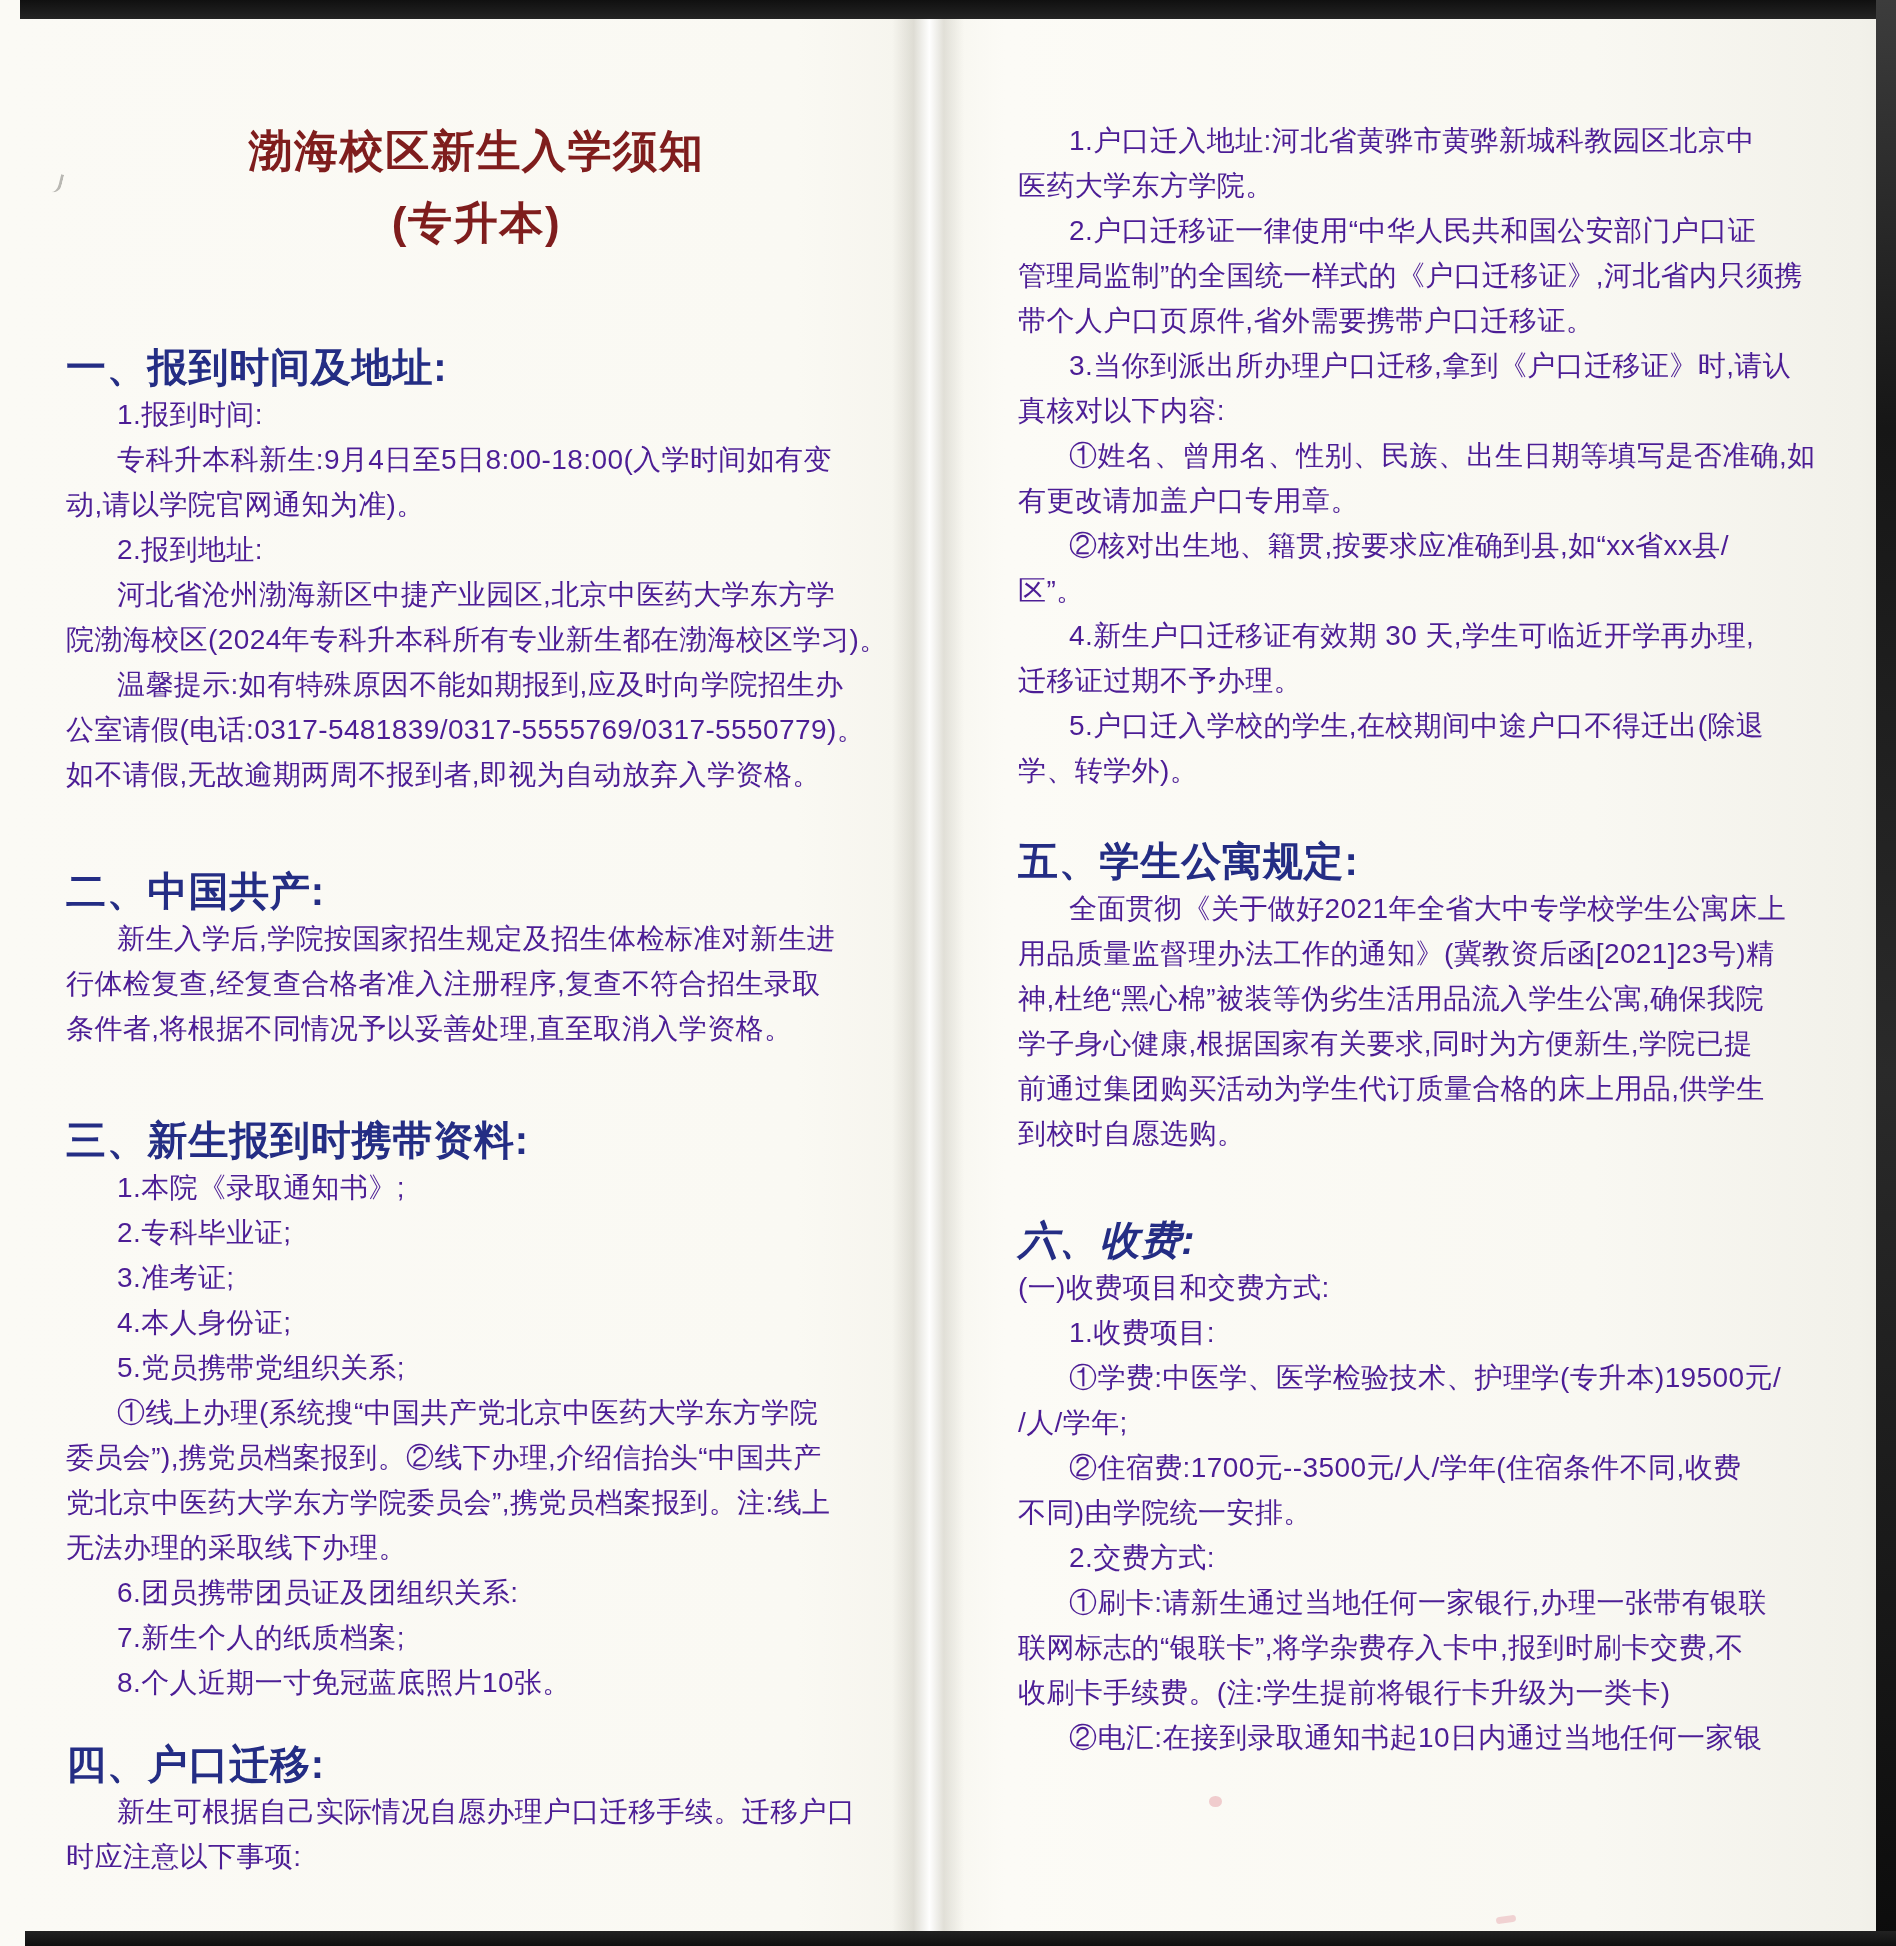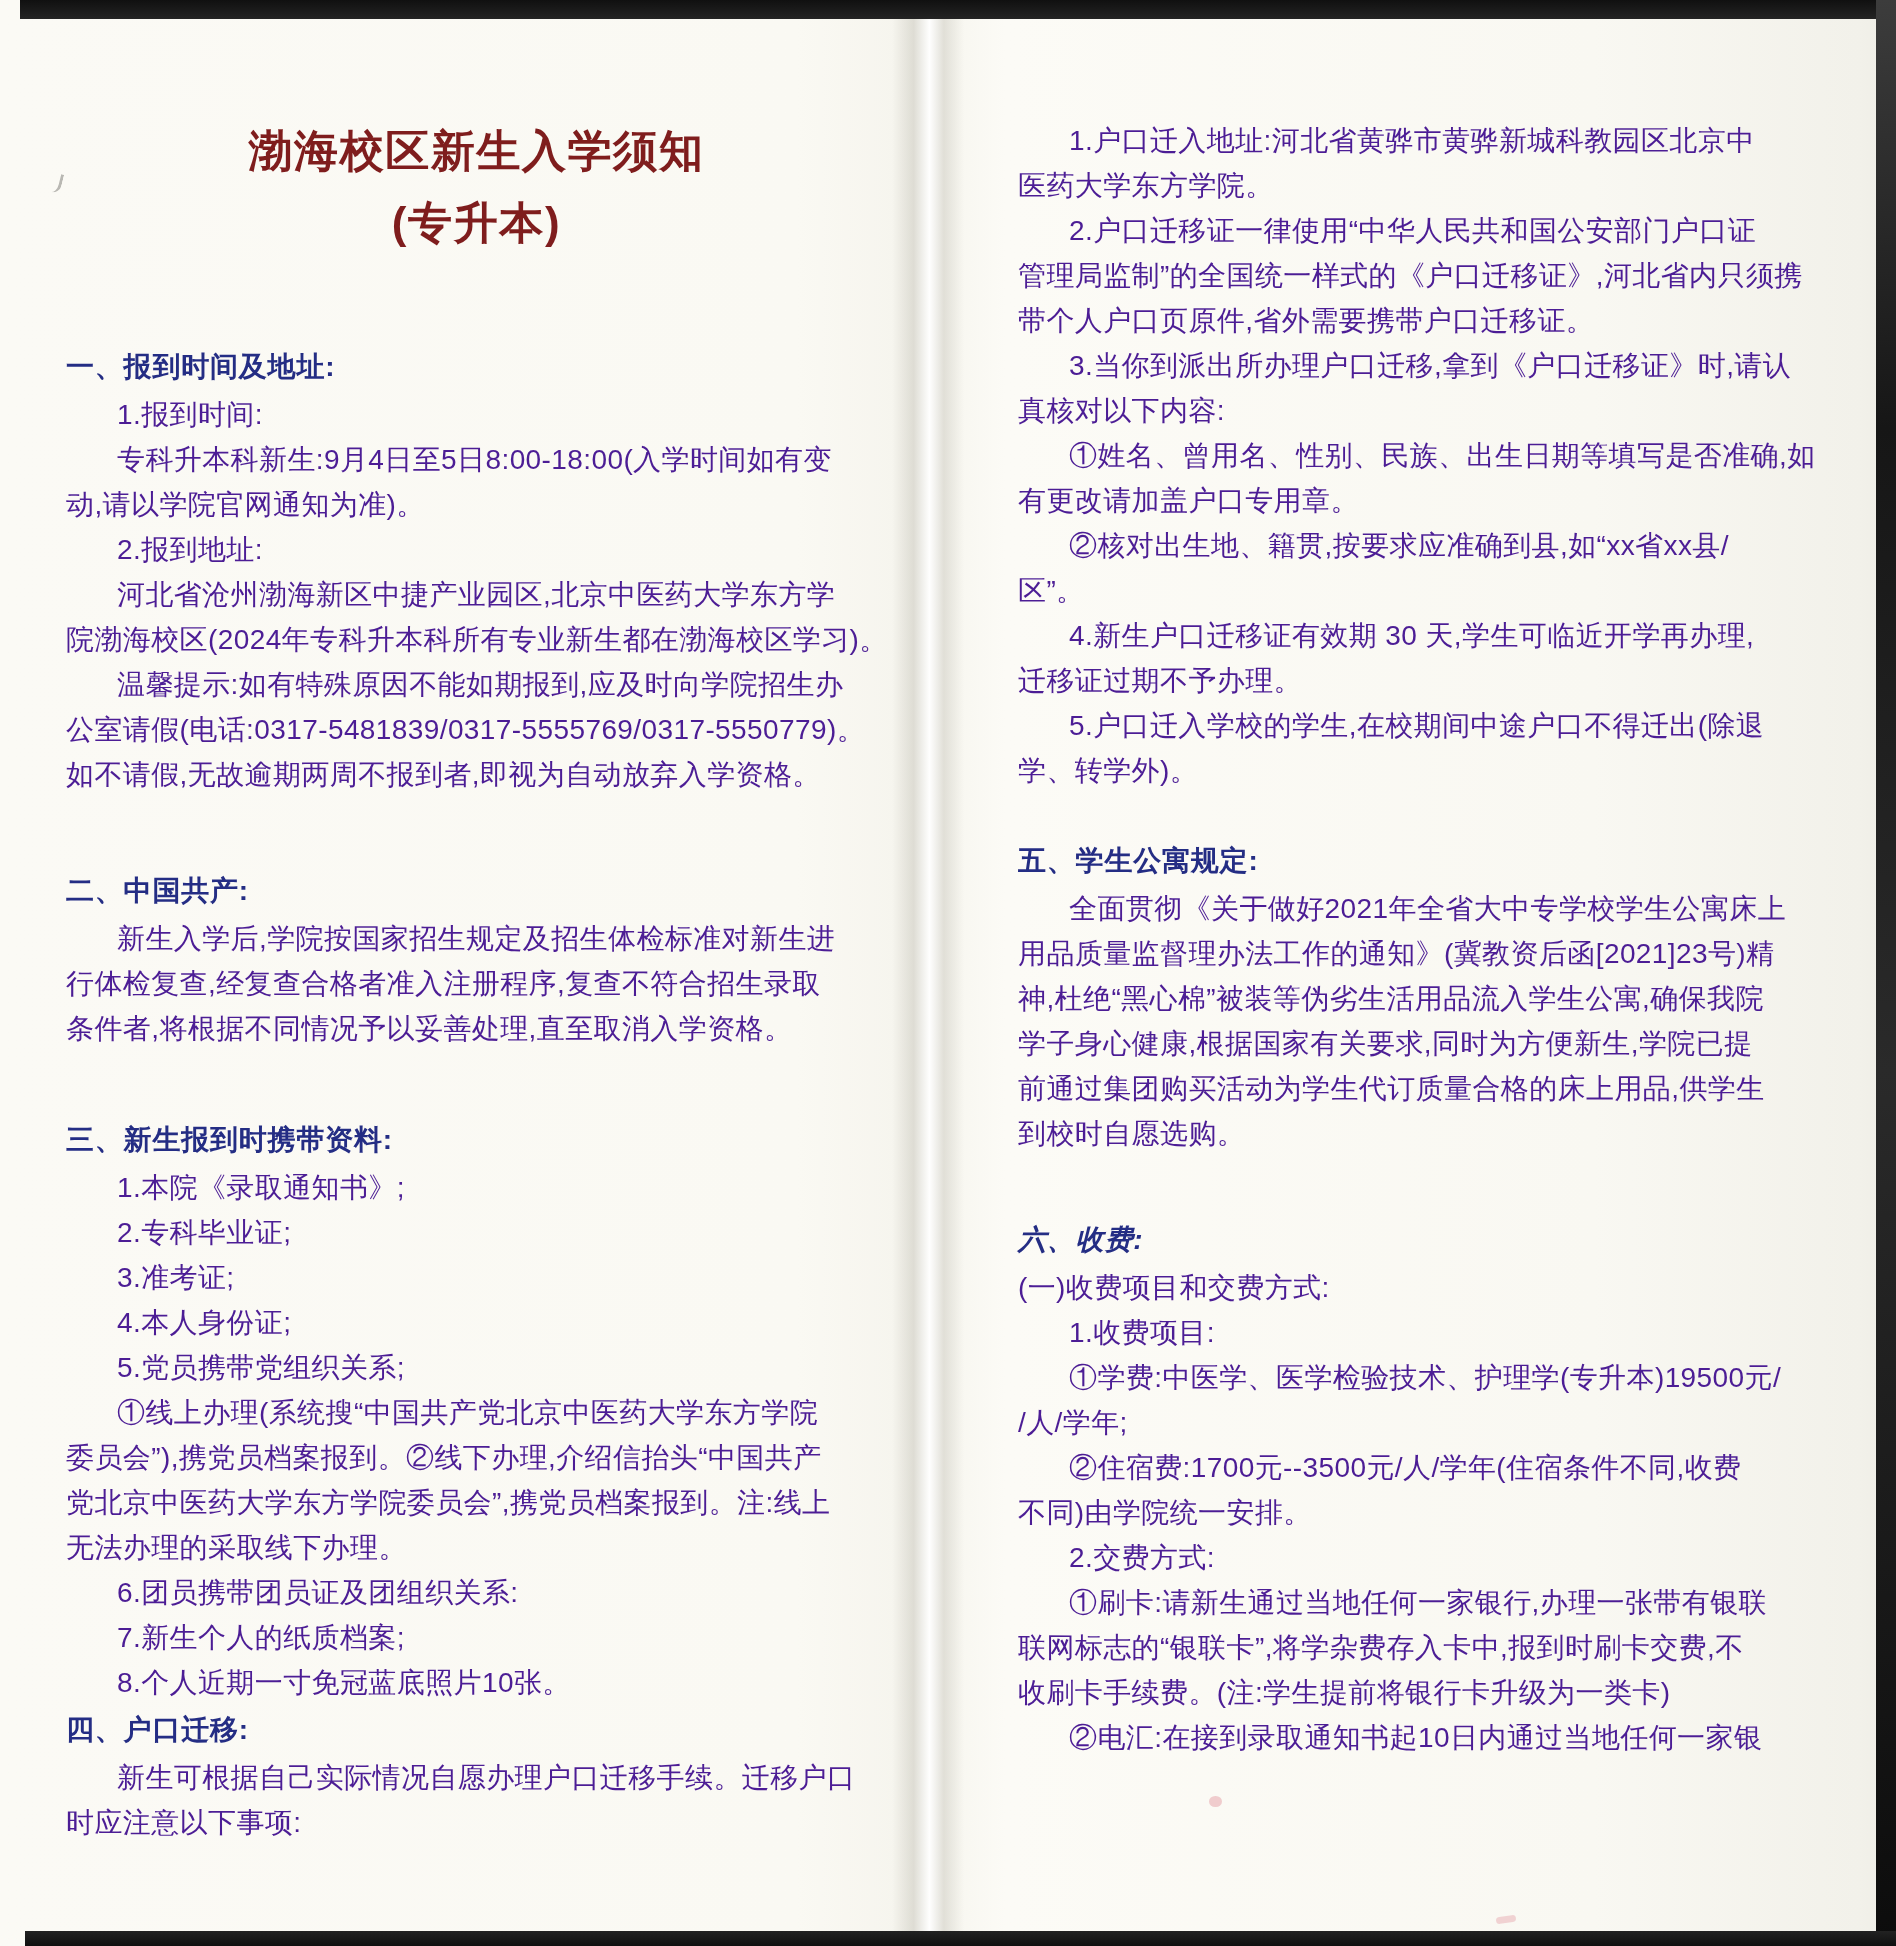--- a/index.html
+++ b/index.html
@@ -32,33 +32,33 @@
   
   .col { position:absolute; top:0; box-sizing:border-box; }
   .col-left  { left:66px;   width:821px; padding-top:115px; }
   .col-right { left:1018px; width:833px; padding-top:118px; }
 
   .title-line {
     height:72px; line-height:72px; font-size:44px; font-weight:bold;
     text-align:center; color:#7f1d1d; letter-spacing:1.6px; white-space:nowrap;
   }
   .heading {
-    height:50px; line-height:50px; font-size:28px; font-weight:bold;
+    height:50px; line-height:50px; font-size:40px; font-weight:bold;
     color:#242d84; white-space:nowrap; letter-spacing:0.8px;
   }
   .ln {
     height:45px; line-height:45px; font-size:28px;
     color:#4c1d95; white-space:nowrap; letter-spacing:0.4px;
   }
   .ind { padding-left:51px; }
 
   .g-title-to-s1 { margin-top:83px; }
   .g-s2 { margin-top:69px; }
   .g-s3 { margin-top:64px; }
-  .g-s4 { }
+  .g-s4 { margin-top:34px; }
   .g-r5 { margin-top:43px; }
   .g-r6 { margin-top:59px;font-style:italic; }
 </style>
 </head>
 <body>
 
 <div class="paper"></div>
 <div class="crease"></div>
 <div class="mark-comma"></div>
 <div class="smudge-1"></div>

